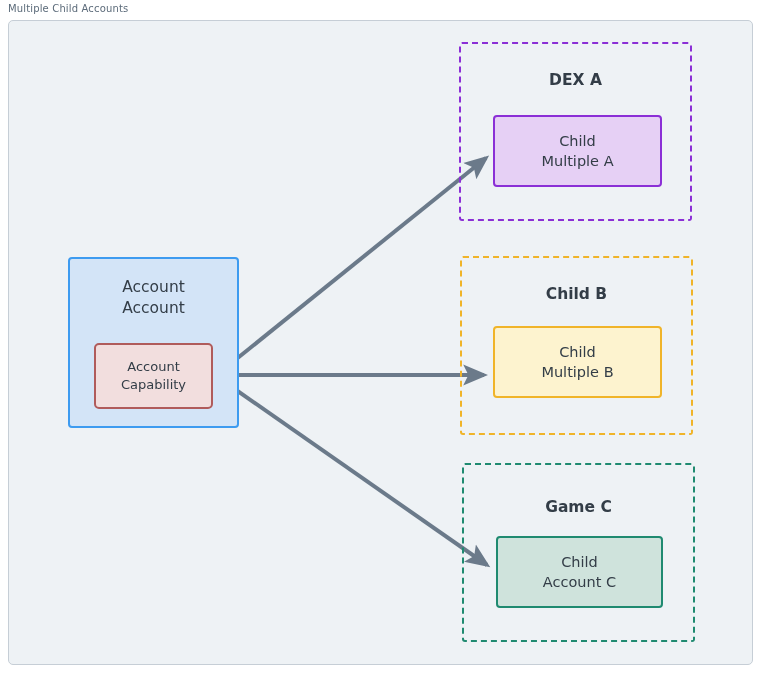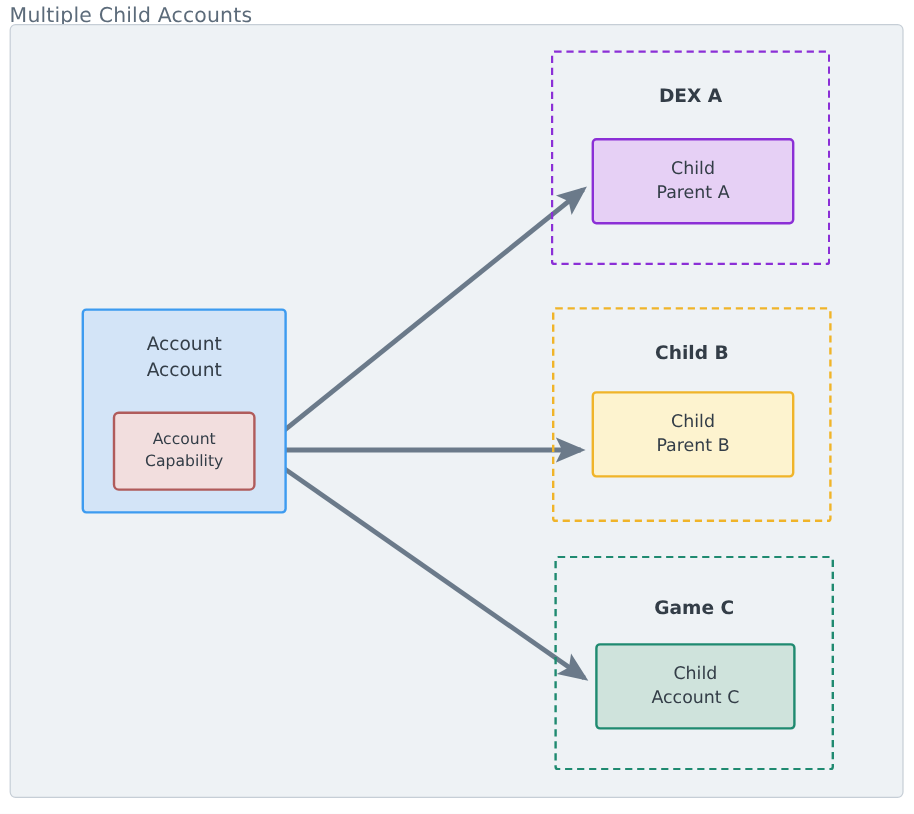--- a/index.html
+++ b/index.html
@@ -16,21 +16,21 @@
     height: 678px;
     background: #ffffff;
     overflow: hidden;
   }
 
   
   .frame-title {
     position: absolute;
     left: 8px;
     top: 3px;
-    font-size: 17px;
+    font-size: 10px;
     color: #5c6b7a;
     letter-spacing: 0.15px;
     white-space: nowrap;
   }
   .frame-box {
     position: absolute;
     left: 8px;
     top: 20px;
     width: 745px;
     height: 645px;
@@ -159,29 +159,29 @@
   <div class="node account-capability">
     <span class="node-line">Account</span>
     <span class="node-line">Capability</span>
   </div>
 
   <div class="group group-dex">
     <div class="group-label">DEX A</div>
   </div>
   <div class="node child-a">
     <span class="node-line">Child</span>
-    <span class="node-line">Parent A</span>
+    <span class="node-line">Multiple A</span>
   </div>
 
   <div class="group group-defi">
     <div class="group-label">Child B</div>
   </div>
   <div class="node child-b">
     <span class="node-line">Child</span>
-    <span class="node-line">Parent B</span>
+    <span class="node-line">Multiple B</span>
   </div>
 
   <div class="group group-game">
     <div class="group-label">Game C</div>
   </div>
   <div class="node child-c">
     <span class="node-line">Child</span>
     <span class="node-line">Account C</span>
   </div>
 

